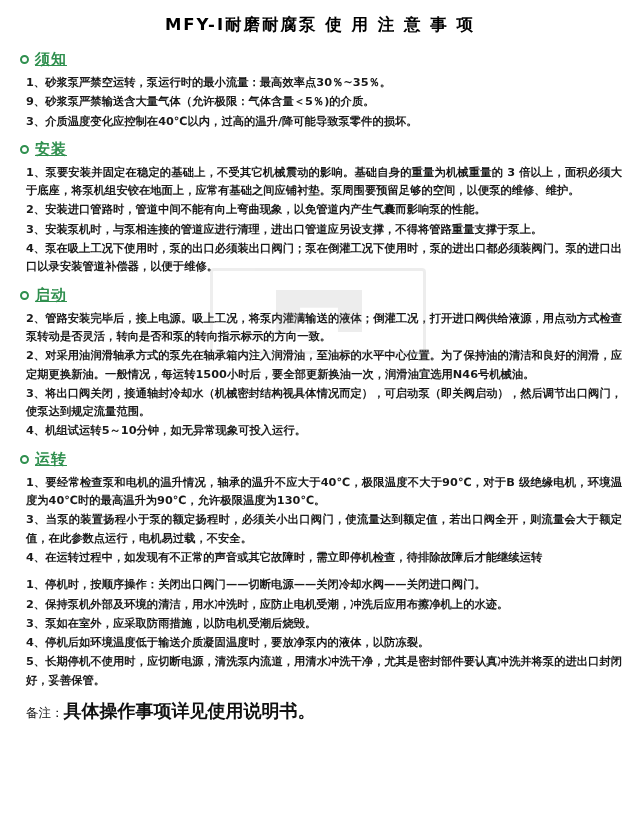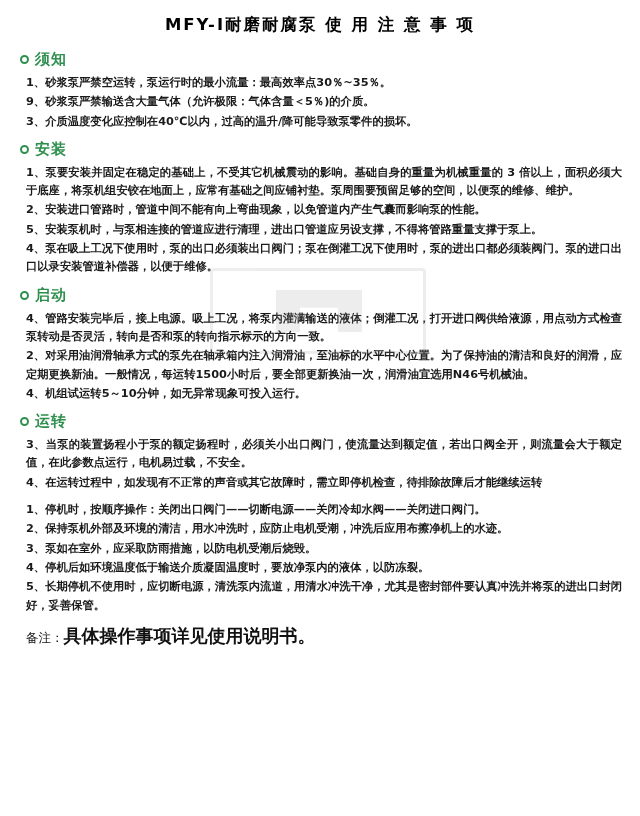--- a/index.html
+++ b/index.html
@@ -45,20 +45,21 @@
     border-radius: 50%;
     margin-right: 6px;
     box-sizing: border-box;
     flex: 0 0 auto;
   }
   .section-title {
     font-size: 15px;
     font-weight: bold;
     color: #2f8f4e;
     letter-spacing: 1px;
+    text-decoration: underline;
   }
   ol.items {
     list-style: none;
     margin: 0;
     padding: 0 4px 0 12px;
   }
   ol.items li {
     font-size: 11.3px;
     line-height: 1.62;
     margin-bottom: 1px;
@@ -134,43 +135,45 @@
   </div>
 
   <div class="section">
     <div class="section-head">
       <span class="bullet-icon"></span>
       <span class="section-title">安装</span>
     </div>
     <ol class="items">
       <li>1、泵要安装并固定在稳定的基础上，不受其它机械震动的影响。基础自身的重量为机械重量的 3 倍以上，面积必须大于底座，将泵机组安铰在地面上，应常有基础之间应铺衬垫。泵周围要预留足够的空间，以便泵的维修、维护。</li>
       <li>2、安装进口管路时，管道中间不能有向上弯曲现象，以免管道内产生气囊而影响泵的性能。</li>
-      <li>5、安装泵机时，与泵相连接的管道应进行清理，进出口管道应另设支撑，不得将管路重量支撑于泵上。</li>
+      <li>3、安装泵机时，与泵相连接的管道应进行清理，进出口管道应另设支撑，不得将管路重量支撑于泵上。</li>
       <li>4、泵在吸上工况下使用时，泵的出口必须装出口阀门；泵在倒灌工况下使用时，泵的进出口都必须装阀门。泵的进口出口以录安装管道补偿器，以便于维修。</li>
     </ol>
   </div>
 
   <div class="section">
     <div class="section-head">
       <span class="bullet-icon"></span>
       <span class="section-title">启动</span>
     </div>
     <ol class="items">
-      <li>4、管路安装完毕后，接上电源。吸上工况，将泵内灌满输送的液体；倒灌工况，打开进口阀供给液源，用点动方式检查泵转动是否灵活，转向是否和泵的转向指示标示的方向一致。</li>
+      <li>2、管路安装完毕后，接上电源。吸上工况，将泵内灌满输送的液体；倒灌工况，打开进口阀供给液源，用点动方式检查泵转动是否灵活，转向是否和泵的转向指示标示的方向一致。</li>
       <li>2、对采用油润滑轴承方式的泵先在轴承箱内注入润滑油，至油标的水平中心位置。为了保持油的清洁和良好的润滑，应定期更换新油。一般情况，每运转1500小时后，要全部更新换油一次，润滑油宜选用N46号机械油。</li>
+      <li>3、将出口阀关闭，接通轴封冷却水（机械密封结构视具体情况而定），可启动泵（即关阀启动），然后调节出口阀门，使泵达到规定流量范围。</li>
       <li>4、机组试运转5～10分钟，如无异常现象可投入运行。</li>
     </ol>
   </div>
 
   <div class="section">
     <div class="section-head">
       <span class="bullet-icon"></span>
       <span class="section-title">运转</span>
     </div>
     <ol class="items">
+      <li>1、要经常检查泵和电机的温升情况，轴承的温升不应大于40℃，极限温度不大于90℃，对于B 级绝缘电机，环境温度为40℃时的最高温升为90℃，允许极限温度为130℃。</li>
       <li>3、当泵的装置扬程小于泵的额定扬程时，必须关小出口阀门，使流量达到额定值，若出口阀全开，则流量会大于额定值，在此参数点运行，电机易过载，不安全。</li>
       <li>4、在运转过程中，如发现有不正常的声音或其它故障时，需立即停机检查，待排除故障后才能继续运转</li>
     </ol>
   </div>
 
   <div class="section">
     <ol class="items">
       <li>1、停机时，按顺序操作：关闭出口阀门——切断电源——关闭冷却水阀——关闭进口阀门。</li>
       <li>2、保持泵机外部及环境的清洁，用水冲洗时，应防止电机受潮，冲洗后应用布擦净机上的水迹。</li>
       <li>3、泵如在室外，应采取防雨措施，以防电机受潮后烧毁。</li>

